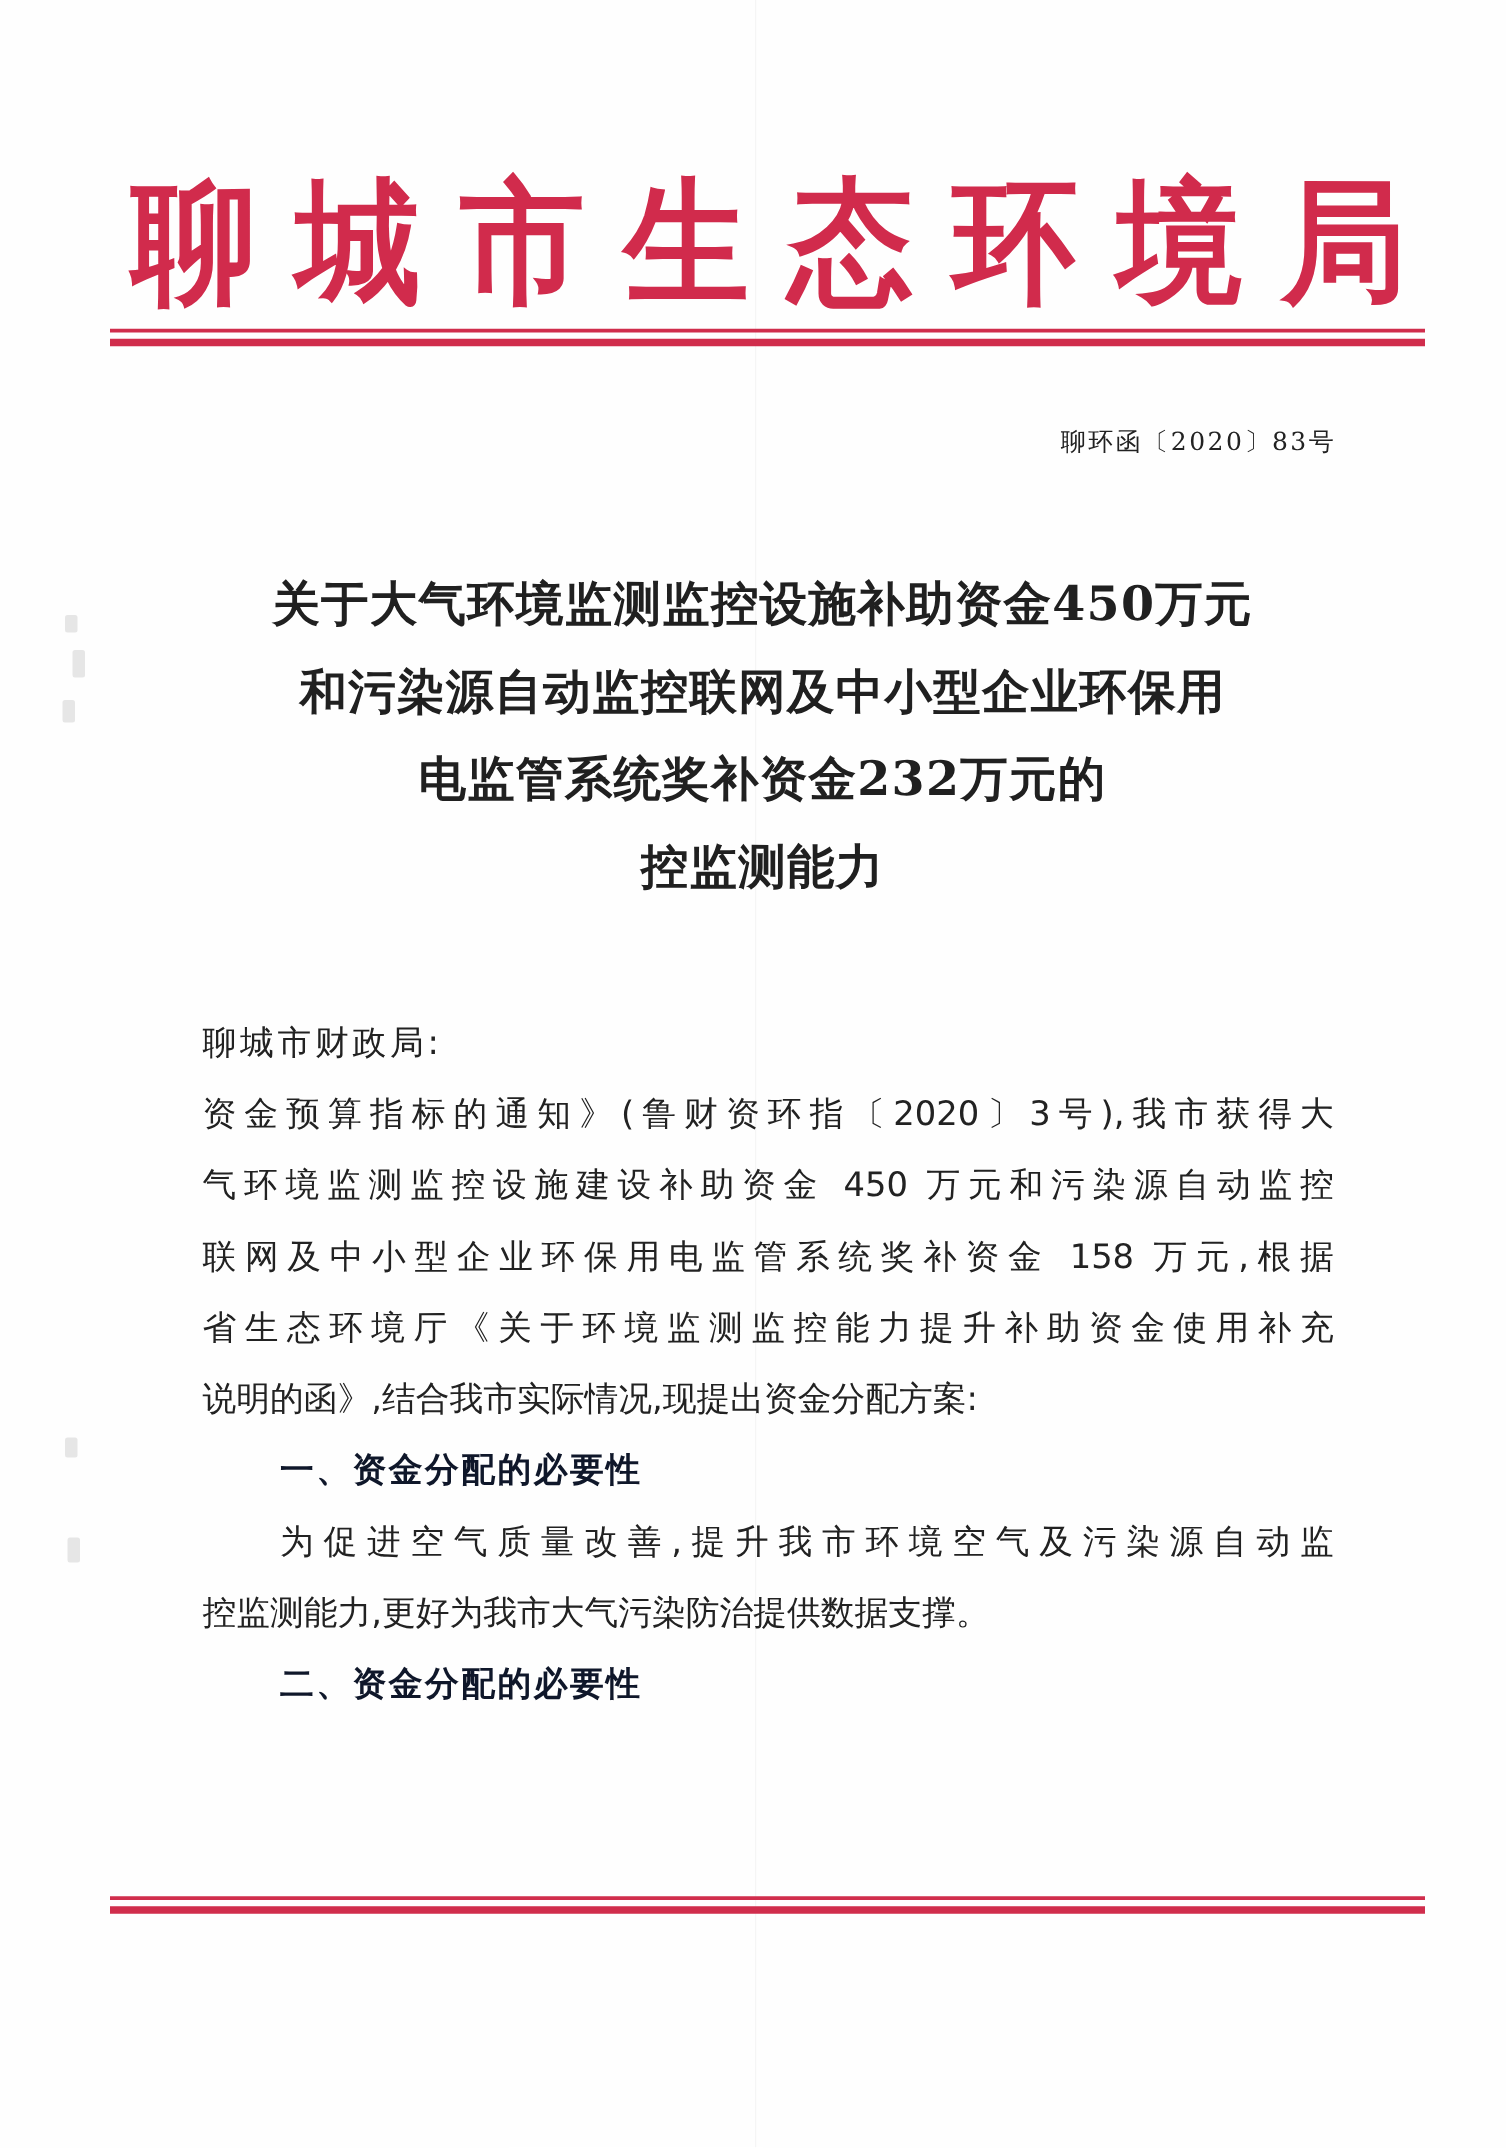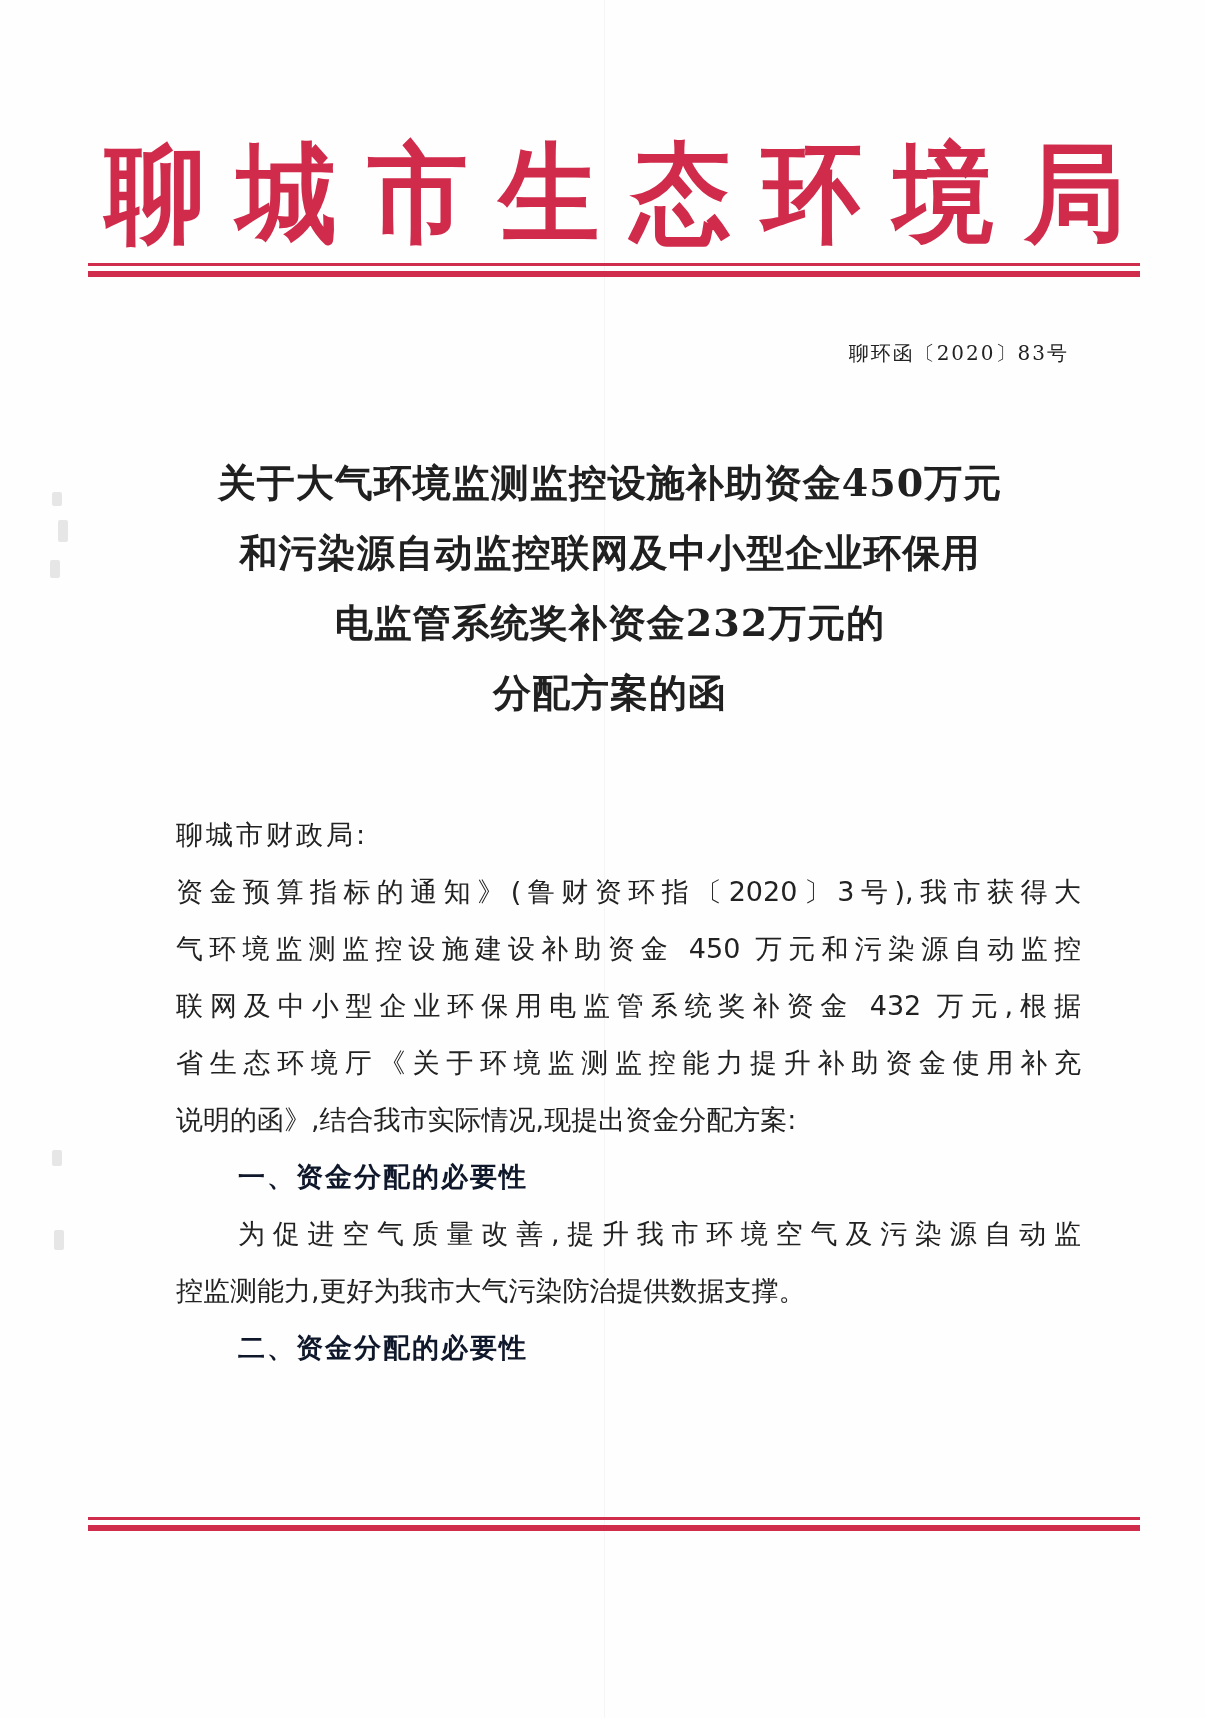--- a/index.html
+++ b/index.html
@@ -86,21 +86,21 @@
       font-weight: bold;
       font-size: 38px;
       line-height: 70px;
       color: #202020;
       letter-spacing: 1px;
     }
     .title-line { display: block; white-space: nowrap; }
 
     .body {
       position: absolute;
-      left: 176px;
+      left: 162px;
       width: 905px;
       top: 806px;
       font-family: "DejaVu Sans", "Liberation Sans", sans-serif;
       font-size: 27px;
       line-height: 57px;
       color: #222;
     }
     .line {
       display: block;
       white-space: nowrap;
@@ -153,29 +153,29 @@
 
   <div class="rule-thin rule-top-thin"></div>
   <div class="rule-thick rule-top-thick"></div>
 
   <div class="doc-number">聊环函〔2020〕83号</div>
 
   <div class="title">
     <span class="title-line">关于大气环境监测监控设施补助资金450万元</span>
     <span class="title-line">和污染源自动监控联网及中小型企业环保用</span>
     <span class="title-line">电监管系统奖补资金232万元的</span>
-    <span class="title-line">分配方案的函</span>
+    <span class="title-line">控监测能力</span>
   </div>
 
   <div class="body">
     <span class="line salutation">聊城市财政局:</span>
 
     <span class="line">资金预算指标的通知》(鲁财资环指〔2020〕3号),我市获得大</span>
     <span class="line">气环境监测监控设施建设补助资金 450 万元和污染源自动监控</span>
-    <span class="line">联网及中小型企业环保用电监管系统奖补资金 432 万元,根据</span>
+    <span class="line">联网及中小型企业环保用电监管系统奖补资金 158 万元,根据</span>
     <span class="line">省生态环境厅《关于环境监测监控能力提升补助资金使用补充</span>
     <span class="line last">说明的函》,结合我市实际情况,现提出资金分配方案:</span>
 
     <span class="line heading">一、资金分配的必要性</span>
 
     <span class="line indent">为促进空气质量改善,提升我市环境空气及污染源自动监</span>
     <span class="line last">控监测能力,更好为我市大气污染防治提供数据支撑。</span>
 
     <span class="line heading">二、资金分配的必要性</span>
   </div>

